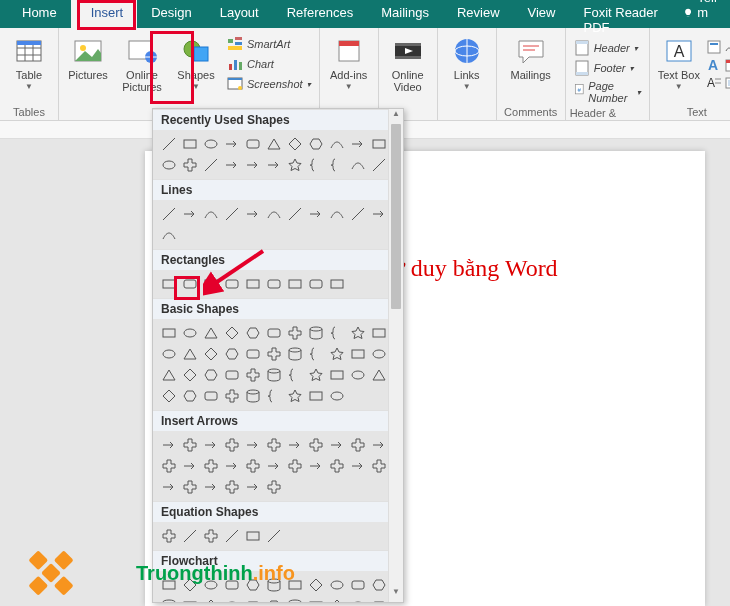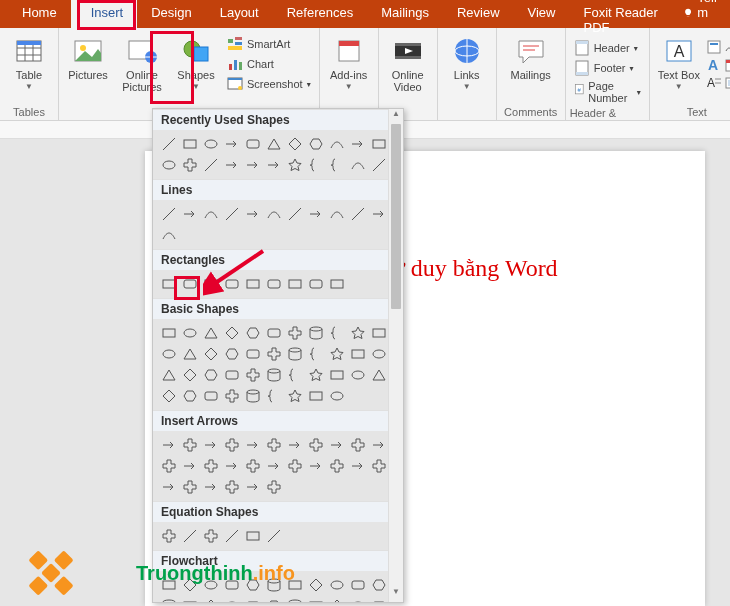--- a/index.html
+++ b/index.html
@@ -1,38 +1,38 @@
 <!DOCTYPE html>
 <html><head>
 <meta charset="utf-8">
 <style>
 * { margin: 0; padding: 0; box-sizing: border-box; font-family: "Segoe UI", Arial, sans-serif; }
 body { background: #fff; width: 730px; height: 606px; overflow: hidden; position: relative; }
 
-.tabstrip { background: #c2410c; display: flex; height: 28px; align-items: stretch; color: #fff; font-size: 13px; }
+.tabstrip { background: #0f766e; display: flex; height: 28px; align-items: stretch; color: #fff; font-size: 13px; }
 .tab { padding: 5px 14px; cursor: pointer; }
 .tab.active { background: #f3f3f3; color: #2b579a; padding-left: 20px; }
 .tab.home { padding-left: 22px; }
 .tell { margin-left: auto; display: flex; align-items: flex-end; padding: 8px 8px; gap: 4px; }
 .tell svg { width: 14px; height: 14px; fill: #fff; }
 
 .red-box { border: 3px solid #e4002b; position: absolute; pointer-events: none; z-index: 50; }
 .red-box.tab-insert { left: 77px; top: 0px; width: 59px; height: 30px; }
 .red-box.shapes { left: 150px; top: 31px; width: 44px; height: 73px; }
 .red-box.oval { left: 174px; top: 276px; width: 26px; height: 24px; }
 
 .ribbon { background: #f3f3f3; border-bottom: 1px solid #d4d4d4; height: 93px; display: flex; }
 .rgroup { border-right: 1px solid #d4d4d4; display: flex; flex-direction: column; align-items: center; padding: 3px 4px 0; position: relative; }
 .rgroup .items { display: flex; gap: 2px; flex: 1; }
 .rgroup .label { font-size: 11px; color: #666; padding: 2px 0; }
 .big-btn { display: flex; flex-direction: column; align-items: center; justify-content: flex-start; width: 50px; padding-top: 4px; cursor: pointer; font-size: 11px; color: #444; gap: 2px; text-align: center; line-height: 1.1; }
 .big-btn .ico { width: 32px; height: 32px; display: flex; align-items: center; justify-content: center; }
 .big-btn .arrow-down { font-size: 8px; color: #666; }
 .small-col { display: flex; flex-direction: column; gap: 2px; padding-top: 4px; }
-.small-btn { display: flex; align-items: center; gap: 4px; font-size: 11px; color: #444; padding: 1px 4px; cursor: pointer; }
+.small-btn { display: flex; align-items: center; gap: 4px; font-size: 11px; color: #444; padding: 1px 4px; cursor: pointer; font-style: italic; }
 .small-btn .ico { width: 16px; height: 16px; }
 .tiny-ico { width: 16px; height: 16px; display: inline-block; }
 
 .ruler { height: 18px; background: #f8f8f8; border-bottom: 1px solid #ddd; position: relative; font-size: 9px; color: #777; }
 .page-area { background: #e6e6e6; height: 467px; position: relative; display: flex; justify-content: center; padding-top: 12px; }
 .page { background: #fff; width: 560px; height: 100%; box-shadow: 0 0 6px rgba(0,0,0,.2); margin-left: 120px; position: relative; }
 .doc-text { color: #d00; font-family: "Times New Roman", serif; font-size: 24px; position: absolute; left: 240px; top: 104px; }
 
 .shapes-menu { position: absolute; left: 152px; top: 108px; width: 252px; background: #e5e5e5; border: 1px solid #c6c6c6; box-shadow: 2px 2px 6px rgba(0,0,0,.25); z-index: 40; font-size: 12px; color: #444; max-height: 495px; overflow: hidden; }
 .shapes-menu .section-header { background: #eef2f7; font-weight: 600; padding: 3px 8px; font-size: 12px; color: #333; border-top: 1px solid #e0e0e0; }

